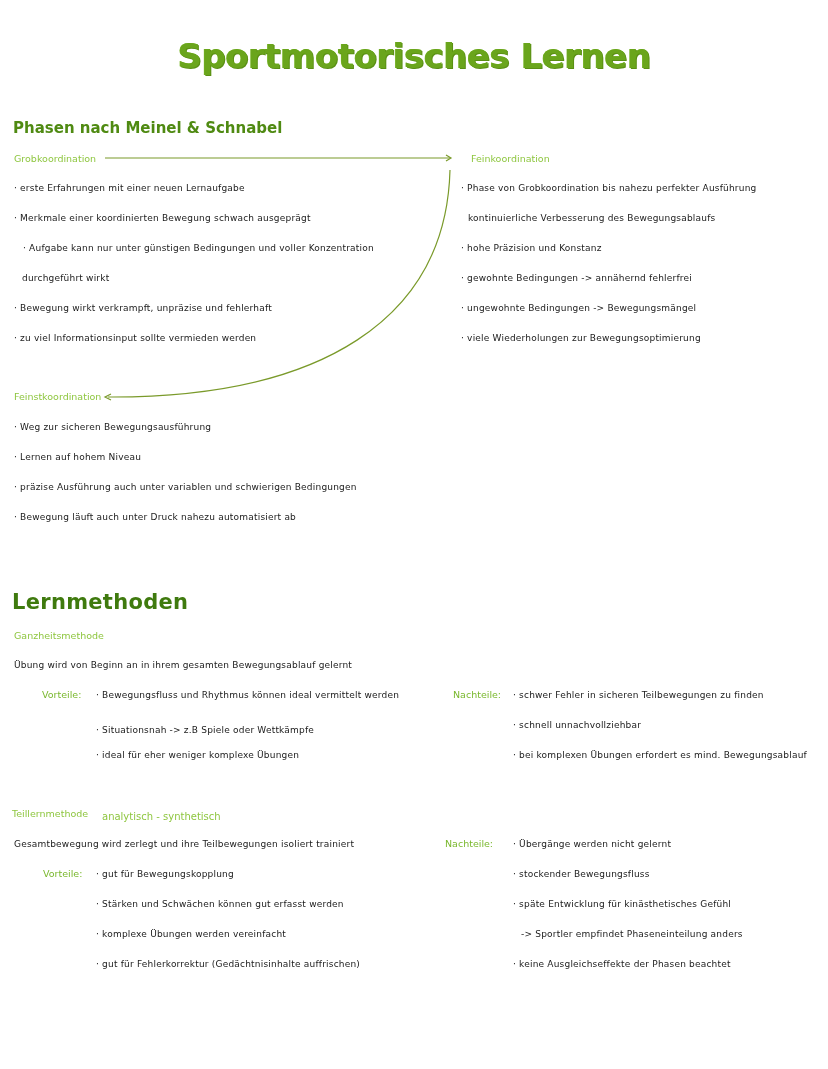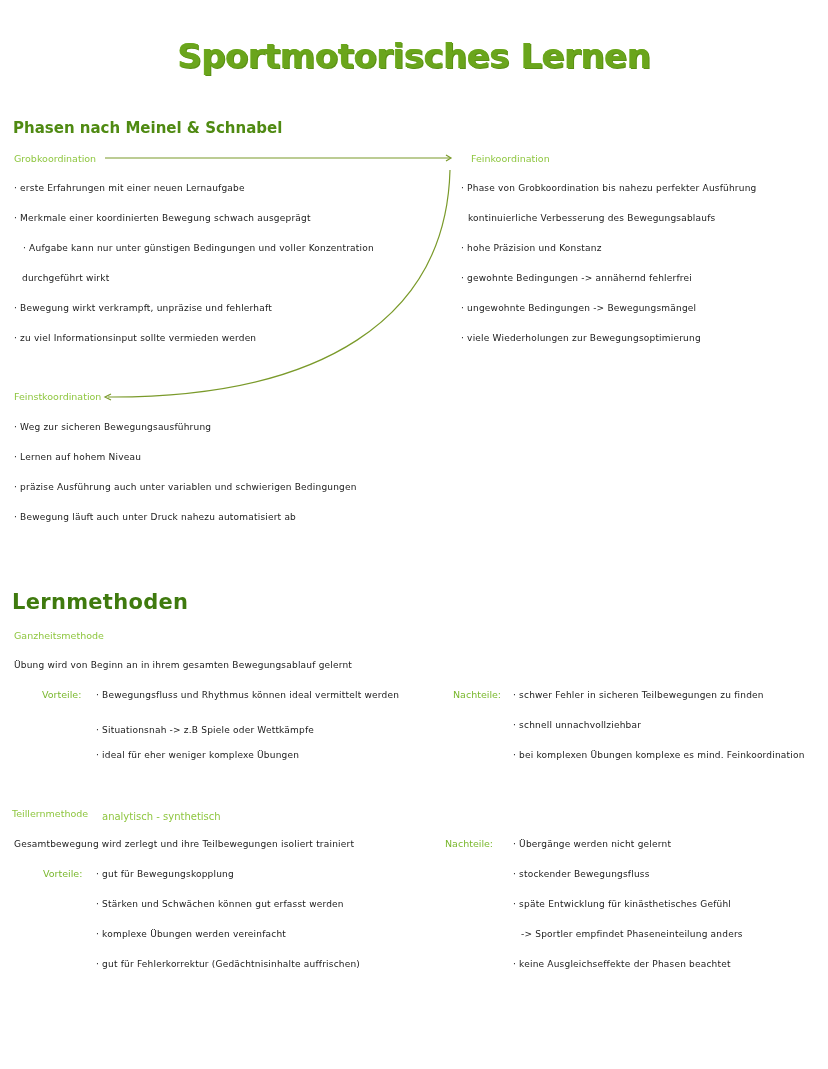--- a/index.html
+++ b/index.html
@@ -61,21 +61,21 @@
 <div class="abs txt" style="left:14px;top:660px;">Übung wird von Beginn an in ihrem gesamten Bewegungsablauf gelernt</div>
 
 <div class="abs label" style="left:42px;top:689px;">Vorteile:</div>
 <div class="abs txt" style="left:96px;top:690px;">· Bewegungsfluss und Rhythmus können ideal vermittelt werden</div>
 <div class="abs txt" style="left:96px;top:683px;margin-top:42px;">· Situationsnah -&gt; z.B Spiele oder Wettkämpfe</div>
 <div class="abs txt" style="left:96px;top:750px;">· ideal für eher weniger komplexe Übungen</div>
 
 <div class="abs label" style="left:453px;top:689px;">Nachteile:</div>
 <div class="abs txt" style="left:513px;top:690px;">· schwer Fehler in sicheren Teilbewegungen zu finden</div>
 <div class="abs txt" style="left:513px;top:720px;">· schnell unnachvollziehbar</div>
-<div class="abs txt" style="left:513px;top:750px;">· bei komplexen Übungen komplexe es mind. Feinkoordination</div>
+<div class="abs txt" style="left:513px;top:750px;">· bei komplexen Übungen erfordert es mind. Bewegungsablauf</div>
 
 <div class="abs sub" style="left:12px;top:808px;">Teillernmethode</div>
 <div class="abs small" style="left:102px;top:811px;">analytisch - synthetisch</div>
 <div class="abs txt" style="left:14px;top:839px;">Gesamtbewegung wird zerlegt und ihre Teilbewegungen isoliert trainiert</div>
 
 <div class="abs label" style="left:43px;top:868px;">Vorteile:</div>
 <div class="abs txt" style="left:96px;top:869px;">· gut für Bewegungskopplung</div>
 <div class="abs txt" style="left:96px;top:899px;">· Stärken und Schwächen können gut erfasst werden</div>
 <div class="abs txt" style="left:96px;top:929px;">· komplexe Übungen werden vereinfacht</div>
 <div class="abs txt" style="left:96px;top:959px;">· gut für Fehlerkorrektur (Gedächtnisinhalte auffrischen)</div>

